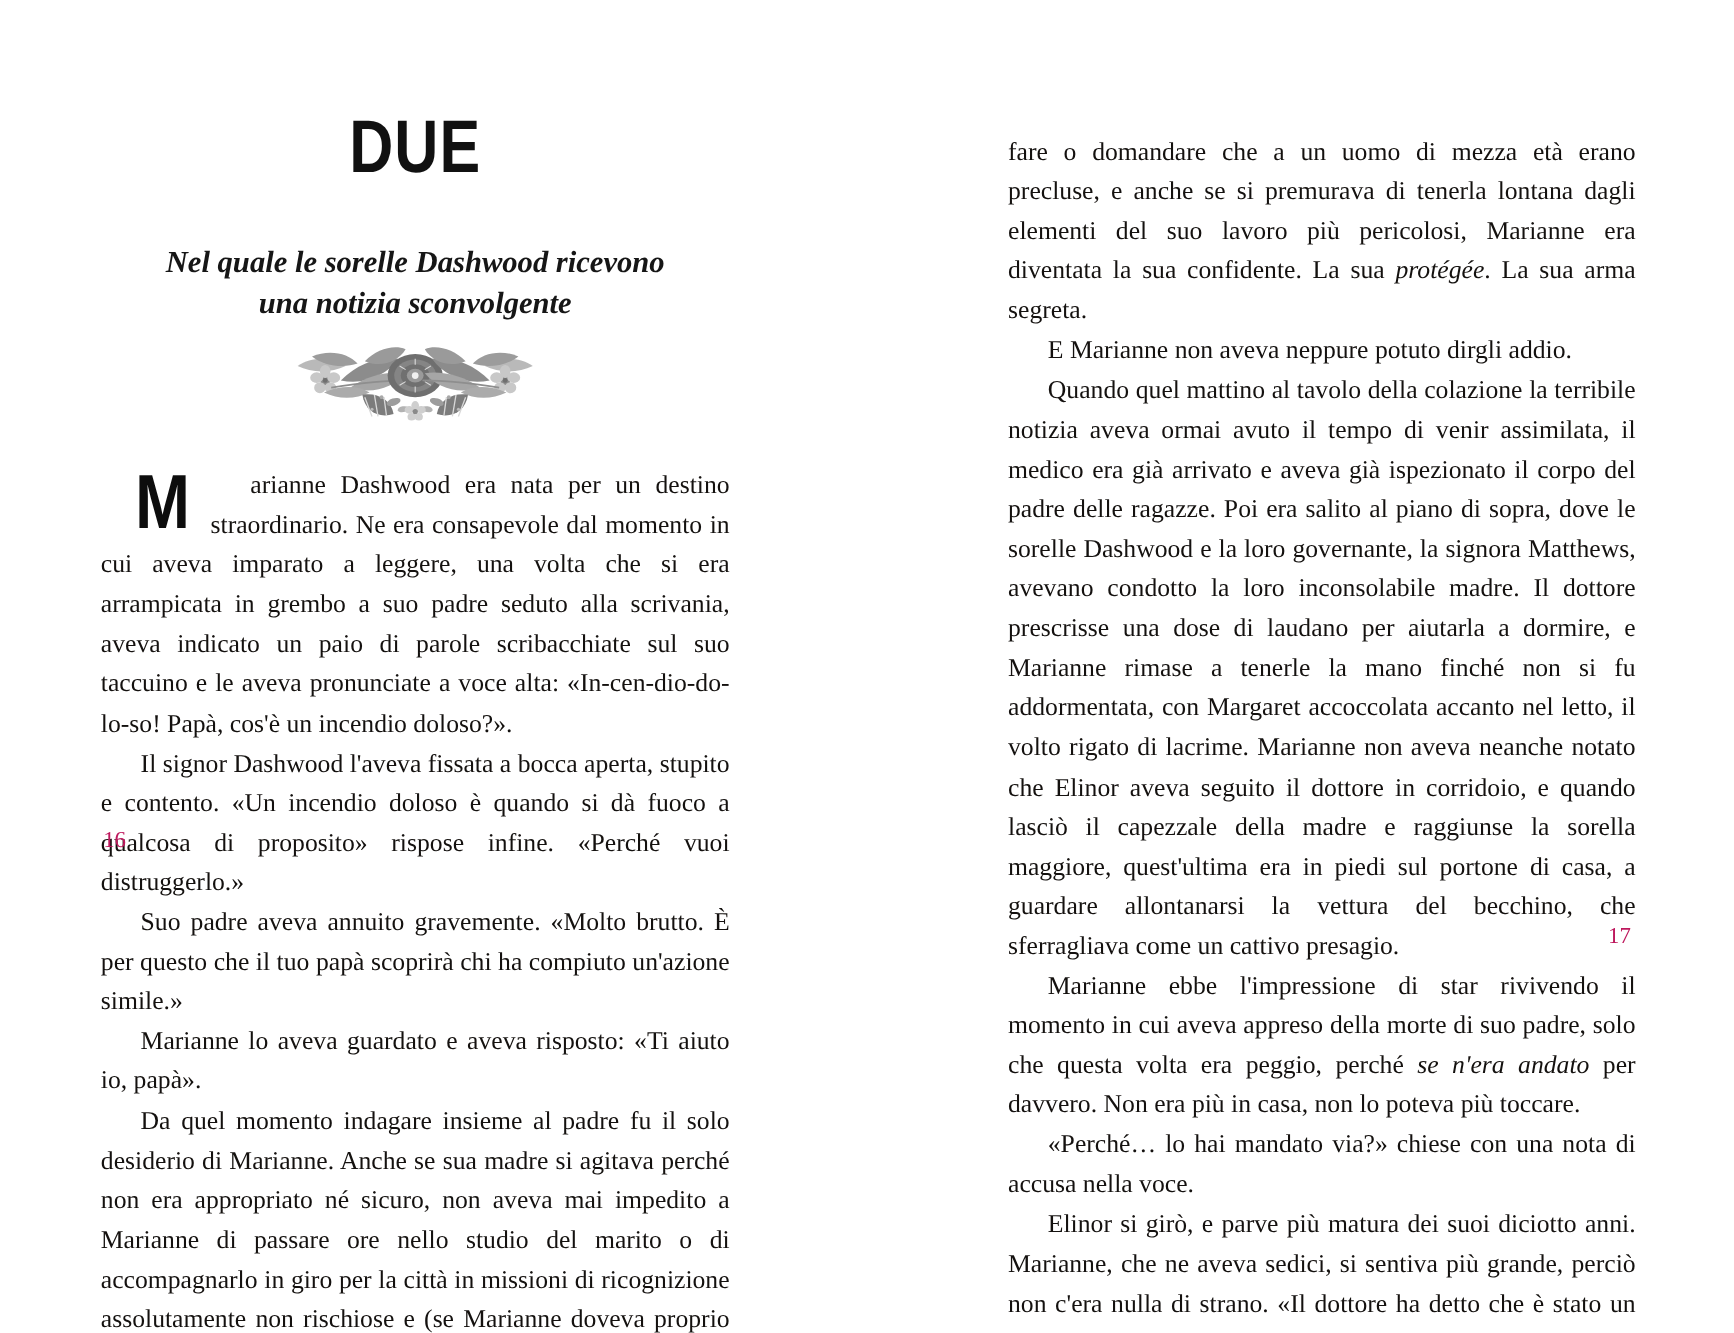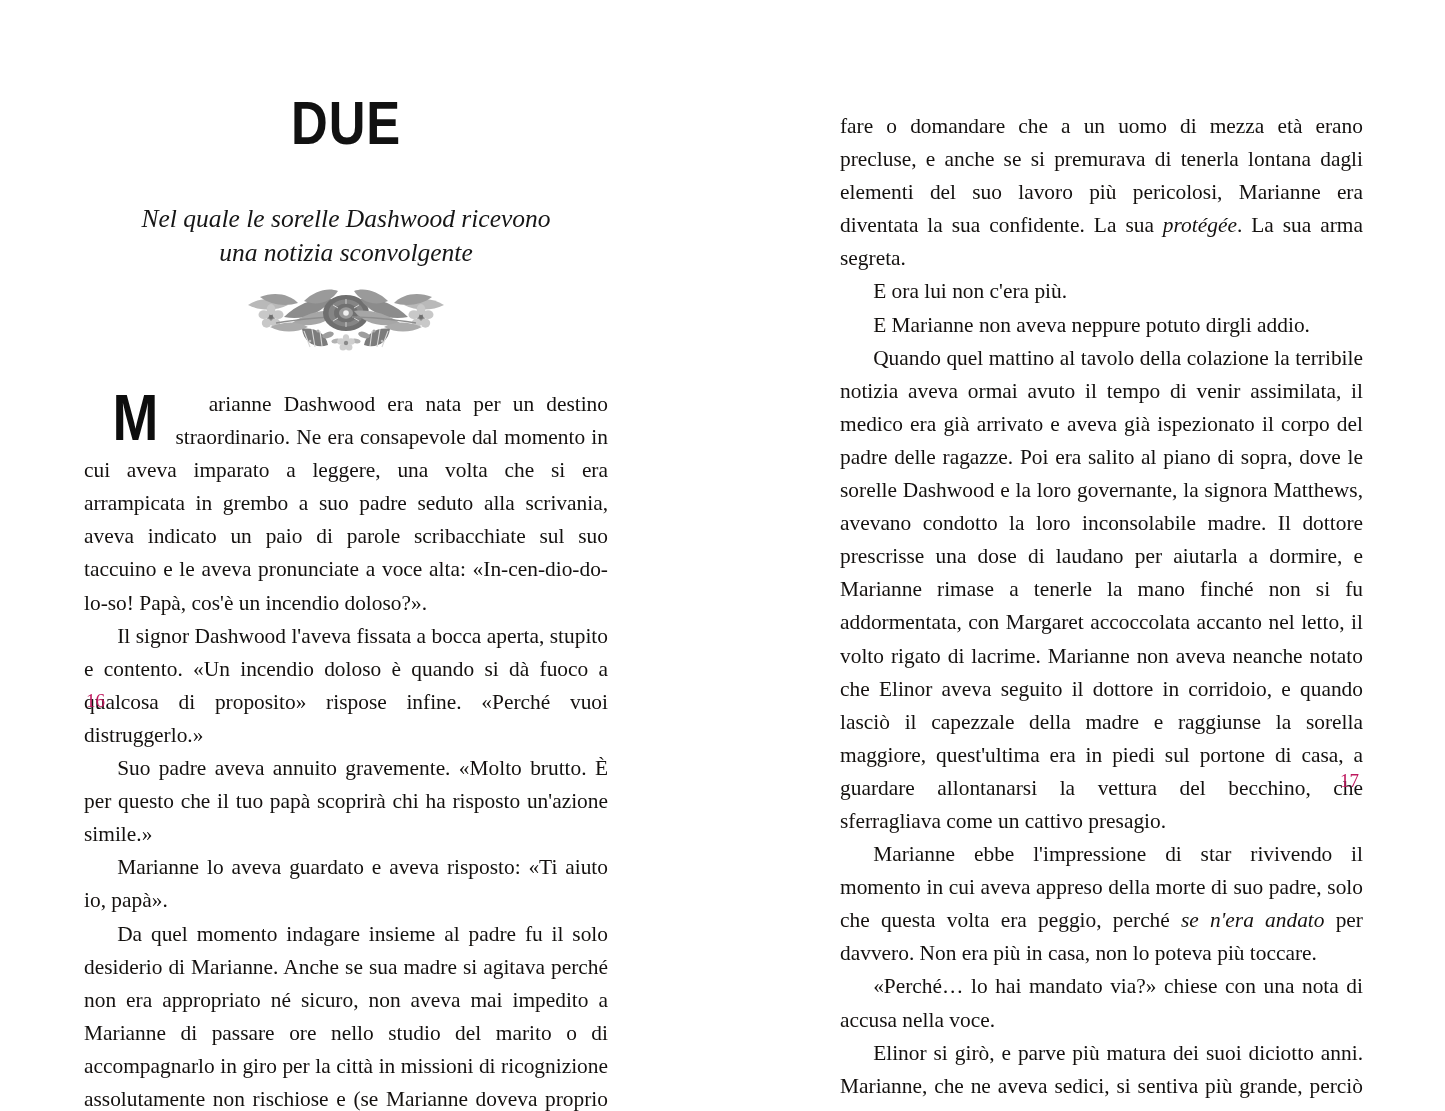--- a/index.html
+++ b/index.html
@@ -57,21 +57,21 @@
     left: 84px;
     top: 202px;
     width: 524px;
     text-align: center;
     font-family: "Liberation Serif", serif;
     font-style: italic;
     font-size: 25.5px;
     line-height: 34px;
     color: #161616;
   }
-  .chapter-subtitle .sub-line { display: block; }
+  .chapter-subtitle .sub-line { display: block; font-weight: bold; }
 
   .ornament {
     position: absolute;
     left: 84px;
     top: 276px;
     width: 524px;
     height: 82px;
     display: flex;
     align-items: center;
     justify-content: center;
@@ -239,33 +239,32 @@
           <circle cx="134" cy="52" r="1.6" fill="#a8a8a8"></circle>
           <circle cx="70" cy="62" r="1.3" fill="#bdbdbd"></circle>
           <circle cx="142" cy="62" r="1.3" fill="#bdbdbd"></circle>
         </g>
       </svg>
     </div>
 
     <div class="text-column column-left">
       <p class="dropcap-para"><span class="dropcap">M</span><span>arianne Dashwood era nata per un destino straordinario. Ne era consapevole dal momento in cui aveva imparato a leggere, una volta che si era arrampicata in grembo a suo padre seduto alla scrivania, aveva indicato un paio di parole scribacchiate sul suo taccuino e le aveva pronunciate a voce alta: «In-cen-dio-do-lo-so! Papà, cos'è un incendio doloso?».</span></p>
       <p>Il signor Dashwood l'aveva fissata a bocca aperta, stupito e contento. «Un incendio doloso è quando si dà fuoco a qualcosa di proposito» rispose infine. «Perché vuoi distruggerlo.»</p>
-      <p>Suo padre aveva annuito gravemente. «Molto brutto. È per questo che il tuo papà scoprirà chi ha risposto un'azione simile.»</p>
+      <p>Suo padre aveva annuito gravemente. «Molto brutto. È per questo che il tuo papà scoprirà chi ha compiuto un'azione simile.»</p>
       <p>Marianne lo aveva guardato e aveva risposto: «Ti aiuto io, papà».</p>
       <p>Da quel momento indagare insieme al padre fu il solo desiderio di Marianne. Anche se sua madre si agitava perché non era appropriato né sicuro, non aveva mai impedito a Marianne di passare ore nello studio del marito o di accompagnarlo in giro per la città in missioni di ricognizione assolutamente non rischiose e (se Marianne doveva proprio essere onesta) un po' noiose. Papà capiva bene che c'erano certe cose che giovani signorine potevano</p>
     </div>
 
     <div class="folio folio-left">16</div>
   </div>
 
   <div class="page-right">
 
     <div class="text-column column-right">
       <p class="no-indent"><span>fare o domandare che a un uomo di mezza età erano precluse, e anche se si premurava di tenerla lontana dagli elementi del suo lavoro più pericolosi, Marianne era diventata la sua confidente. La sua </span><em>protégée</em><span>. La sua arma segreta.</span></p>
-      <p><span>E ora lui non c'era più.</span></p>
       <p><span>E Marianne non aveva neppure potuto dirgli addio.</span></p>
       <p><span>Quando quel mattino al tavolo della colazione la terribile notizia aveva ormai avuto il tempo di venir assimilata, il medico era già arrivato e aveva già ispezionato il corpo del padre delle ragazze. Poi era salito al piano di sopra, dove le sorelle Dashwood e la loro governante, la signora Matthews, avevano condotto la loro inconsolabile madre. Il dottore prescrisse una dose di laudano per aiutarla a dormire, e Marianne rimase a tenerle la mano finché non si fu addormentata, con Margaret accoccolata accanto nel letto, il volto rigato di lacrime. Marianne non aveva neanche notato che Elinor aveva seguito il dottore in corridoio, e quando lasciò il capezzale della madre e raggiunse la sorella maggiore, quest'ultima era in piedi sul portone di casa, a guardare allontanarsi la vettura del becchino, che sferragliava come un cattivo presagio.</span></p>
       <p><span>Marianne ebbe l'impressione di star rivivendo il momento in cui aveva appreso della morte di suo padre, solo che questa volta era peggio, perché </span><em>se n'era andato</em><span> per davvero. Non era più in casa, non lo poteva più toccare.</span></p>
       <p><span>«Perché… lo hai mandato via?» chiese con una nota di accusa nella voce.</span></p>
       <p><span>Elinor si girò, e parve più matura dei suoi diciotto anni. Marianne, che ne aveva sedici, si sentiva più grande, perciò non c'era nulla di strano. «Il dottore ha detto che è stato un attacco di cuore» disse, rispondendo alla domanda che Marianne le avrebbe posto subito dopo. «Lo preparano per la sepoltura.»</span></p>
     </div>
 
     <div class="folio folio-right">17</div>
   </div>
 

